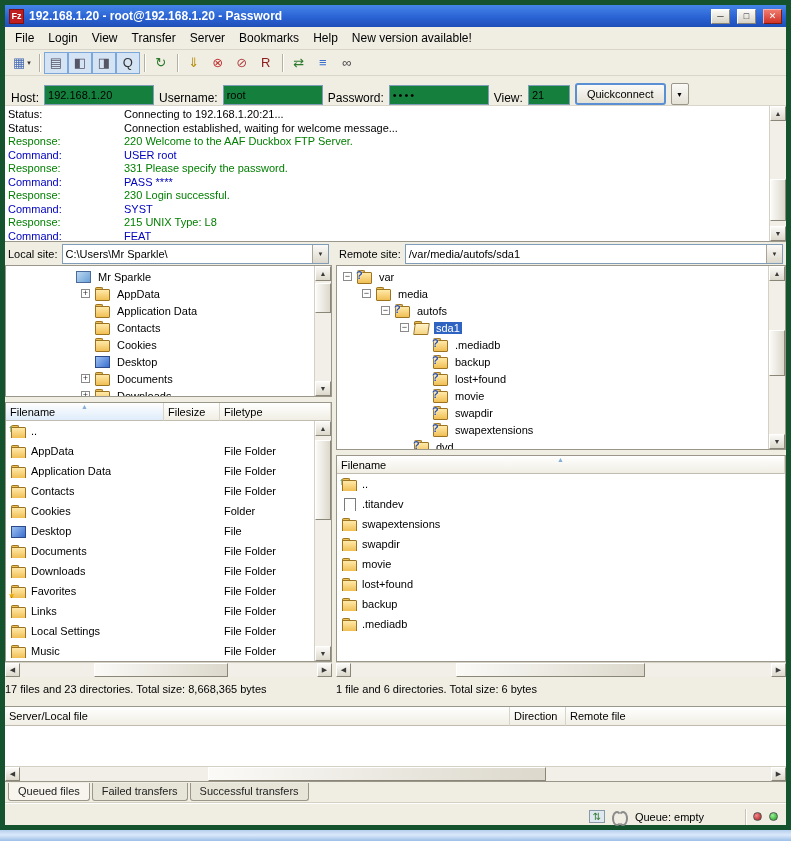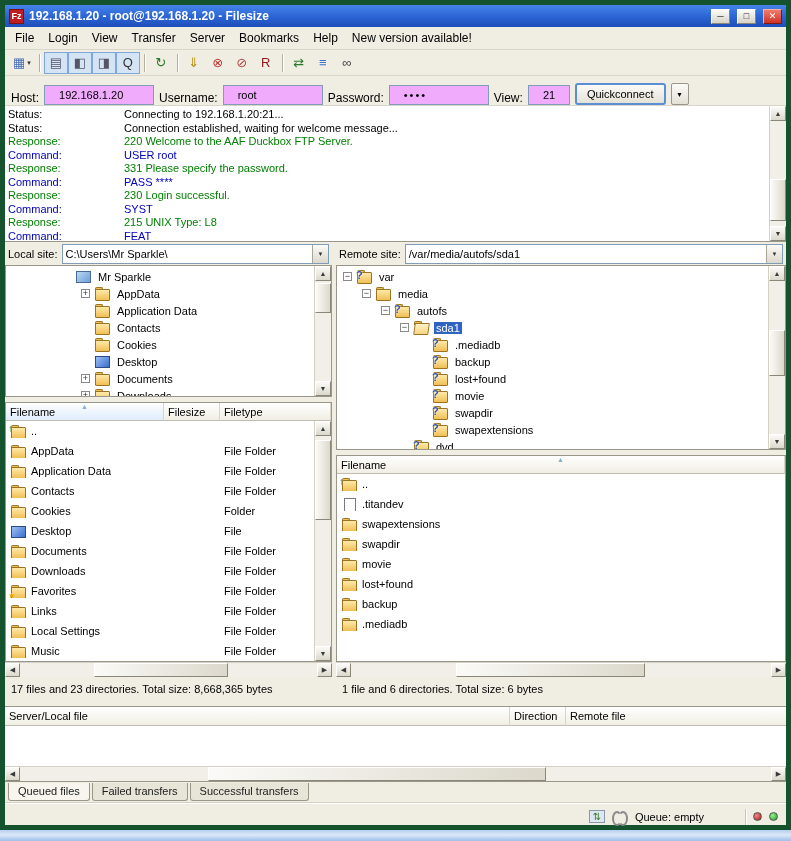--- a/index.html
+++ b/index.html
@@ -23,21 +23,21 @@
 .toolbar{height:26px;flex:none;display:flex;align-items:center;padding:0 4px;border-bottom:1px solid #d9d5c9}
 .tb-btn{height:22px;min-width:24px;display:flex;align-items:center;justify-content:center;padding:0 3px;border:1px solid transparent}
 .tb-btn.pressed{background:#d5e4f5;border-color:#7da7d8}
 .tb-glyph{font-size:13px;line-height:1}
 .tb-drop{font-size:7px;margin-left:2px;color:#333}
 .tb-sep{width:1px;height:18px;background:#b4b0a2;margin:0 4px;box-shadow:1px 0 0 #fff}
 
 
 .quickbar{height:30px;flex:none;display:flex;align-items:flex-end;gap:5px;padding:0 6px;border-bottom:1px solid #d9d5c9;font-size:12px}
 .qc-label{white-space:nowrap}
-.qc-input{height:20px;border:1px solid #7f9db9;background:#f0abfc;font-size:11px;padding:0 14px;font-family:inherit}
+.qc-input{height:20px;border:1px solid #7f9db9;background:#15803d;font-size:11px;padding:0 3px;font-family:inherit}
 .w-host{width:110px}.w-user{width:100px}.w-pass{width:100px;letter-spacing:2px}.w-port{width:42px}
 .qc-btn{height:22px;padding:0 10px;font-size:11px;background:linear-gradient(#fbfaf7,#e4e1d6);
   border:2px solid #5b8fd4;border-radius:3px;white-space:nowrap}
 .qc-dd{height:22px;width:18px;background:linear-gradient(#fbfaf7,#e4e1d6);border:1px solid #9a968a;border-radius:2px;
   display:flex;align-items:center;justify-content:center;font-size:7px}
 
 
 .logview{height:136px;flex:none;background:#fff;border-bottom:1px solid #9a968a;position:relative;
   overflow:hidden;padding:2px 20px 0 3px;line-height:13.5px}
 .log-line{white-space:nowrap}
@@ -105,21 +105,21 @@
 .i-desktop::after{content:"";position:absolute;left:1px;top:1px;width:13px;height:10px;
   background:linear-gradient(135deg,#9cc0f0,#3a6fd0);border:1px solid #2a4a8a}
 .i-user::after{content:"";position:absolute;left:1px;top:1px;width:13px;height:10px;
   background:linear-gradient(135deg,#bcd8f0,#6aa0d8);border:1px solid #4a6a9a}
 .qbadge{position:absolute;z-index:2;left:0;top:-1px;font-size:11px;font-weight:bold;color:#33519c;
   text-shadow:0 0 1px #fff,0 0 1px #fff;font-style:normal}
 .upbadge{position:absolute;z-index:2;left:-2px;top:-2px;font-size:10px;font-weight:bold;color:#1d7a1d;
   text-shadow:0 0 1px #fff;font-style:normal}
 .starbadge{position:absolute;z-index:2;left:-2px;bottom:-2px;font-size:8px;color:#e8a800;font-style:normal}
 
-.status-text{height:25px;flex:none;padding:6px 6px 0;white-space:nowrap;overflow:hidden}
+.status-text{height:25px;flex:none;padding:6px 0 0;white-space:nowrap;overflow:hidden}
 
 
 .qsplit{height:4px;flex:none}
 .queuebox{height:76px;flex:none;display:flex;flex-direction:column;background:#fff;border:1px solid #9a968a;border-left:none;border-right:none}
 .queue-header{height:19px;flex:none;display:flex}
 .qh1{width:505px}.qh2{width:56px}.qh3{flex:1;border-right:none}
 .queue-body{flex:1;background:#fff}
 .tabs{height:21px;flex:none;display:flex;gap:2px;padding:1px 3px 0;align-items:flex-start}
 .tab{font-size:11px;padding:2px 9px 3px;background:#e7e4d8;border:1px solid #9a968a;border-top:none;
   border-radius:0 0 3px 3px;color:#222;white-space:nowrap}
@@ -143,21 +143,21 @@
 
 .taskbar{height:11px;background:linear-gradient(#b5cfee,#dbe9fa 45%,#9dbfe8)}
 </style>
 </head>
 <body>
 
 <div class="window">
 
   <div class="titlebar">
     <div class="fz-logo">Fz</div>
-    <div class="title-text">192.168.1.20 - root@192.168.1.20 - Filesize</div>
+    <div class="title-text">192.168.1.20 - root@192.168.1.20 - Password</div>
     <div class="winbtn">─</div>
     <div class="winbtn">□</div>
     <div class="winbtn close">✕</div>
   </div>
 
   <div class="menubar">
       <div class="menu-item">File</div>
       <div class="menu-item">Login</div>
       <div class="menu-item">View</div>
       <div class="menu-item">Transfer</div>

